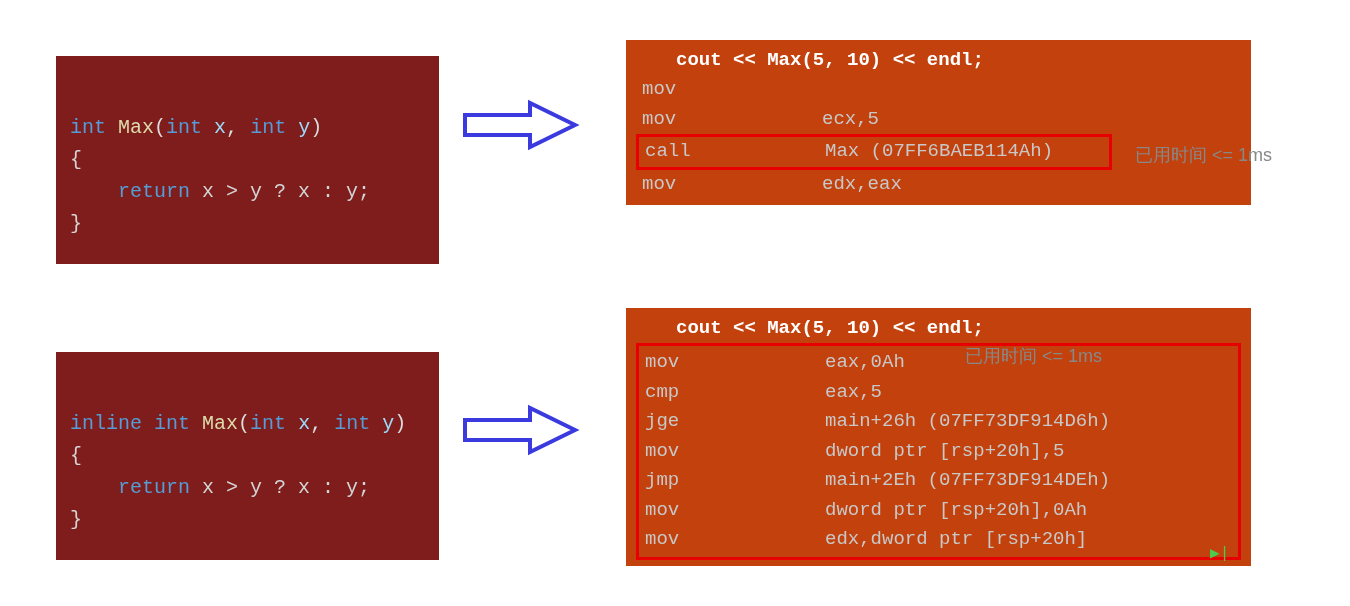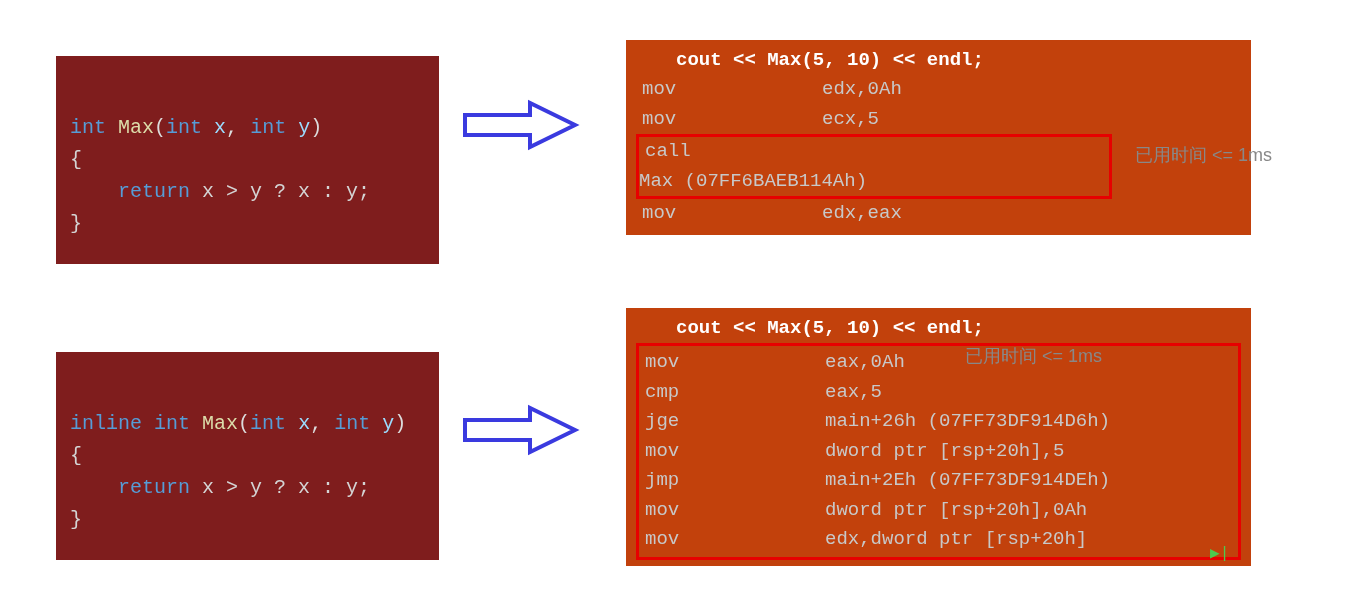--- a/index.html
+++ b/index.html
@@ -72,27 +72,26 @@
 </div>
 
 <svg class="arrow" style="left:460px; top:95px;" width="120" height="60">
   <polygon points="5,20 70,20 70,8 115,30 70,52 70,40 5,40" fill="none" stroke="#3a3adf" stroke-width="4"></polygon>
 </svg>
 
 <div class="panel asm" style="left:626px; top:40px; width:605px;">
   <div class="head">cout &lt;&lt; Max(5, 10) &lt;&lt; endl;</div>
   <div class="asm-row">
     <span class="mn">mov</span>
-    <span class="args">edx,0Ah</span>
   </div>
   <div class="asm-row">
     <span class="mn">mov</span>
     <span class="args">ecx,5</span>
   </div>
-  <div class="asm-row redbox" style="width:470px;flex-direction:column;">
+  <div class="asm-row redbox" style="width:470px;">
     <span class="mn">call</span>
     <span class="args">Max (07FF6BAEB114Ah)</span>
   </div>
   <div class="asm-row">
     <span class="mn">mov</span>
     <span class="args">edx,eax</span>
   </div>
 </div>
 <div class="timing" style="left:1135px; top:143px;">已用时间 &lt;= 1ms</div>
 

